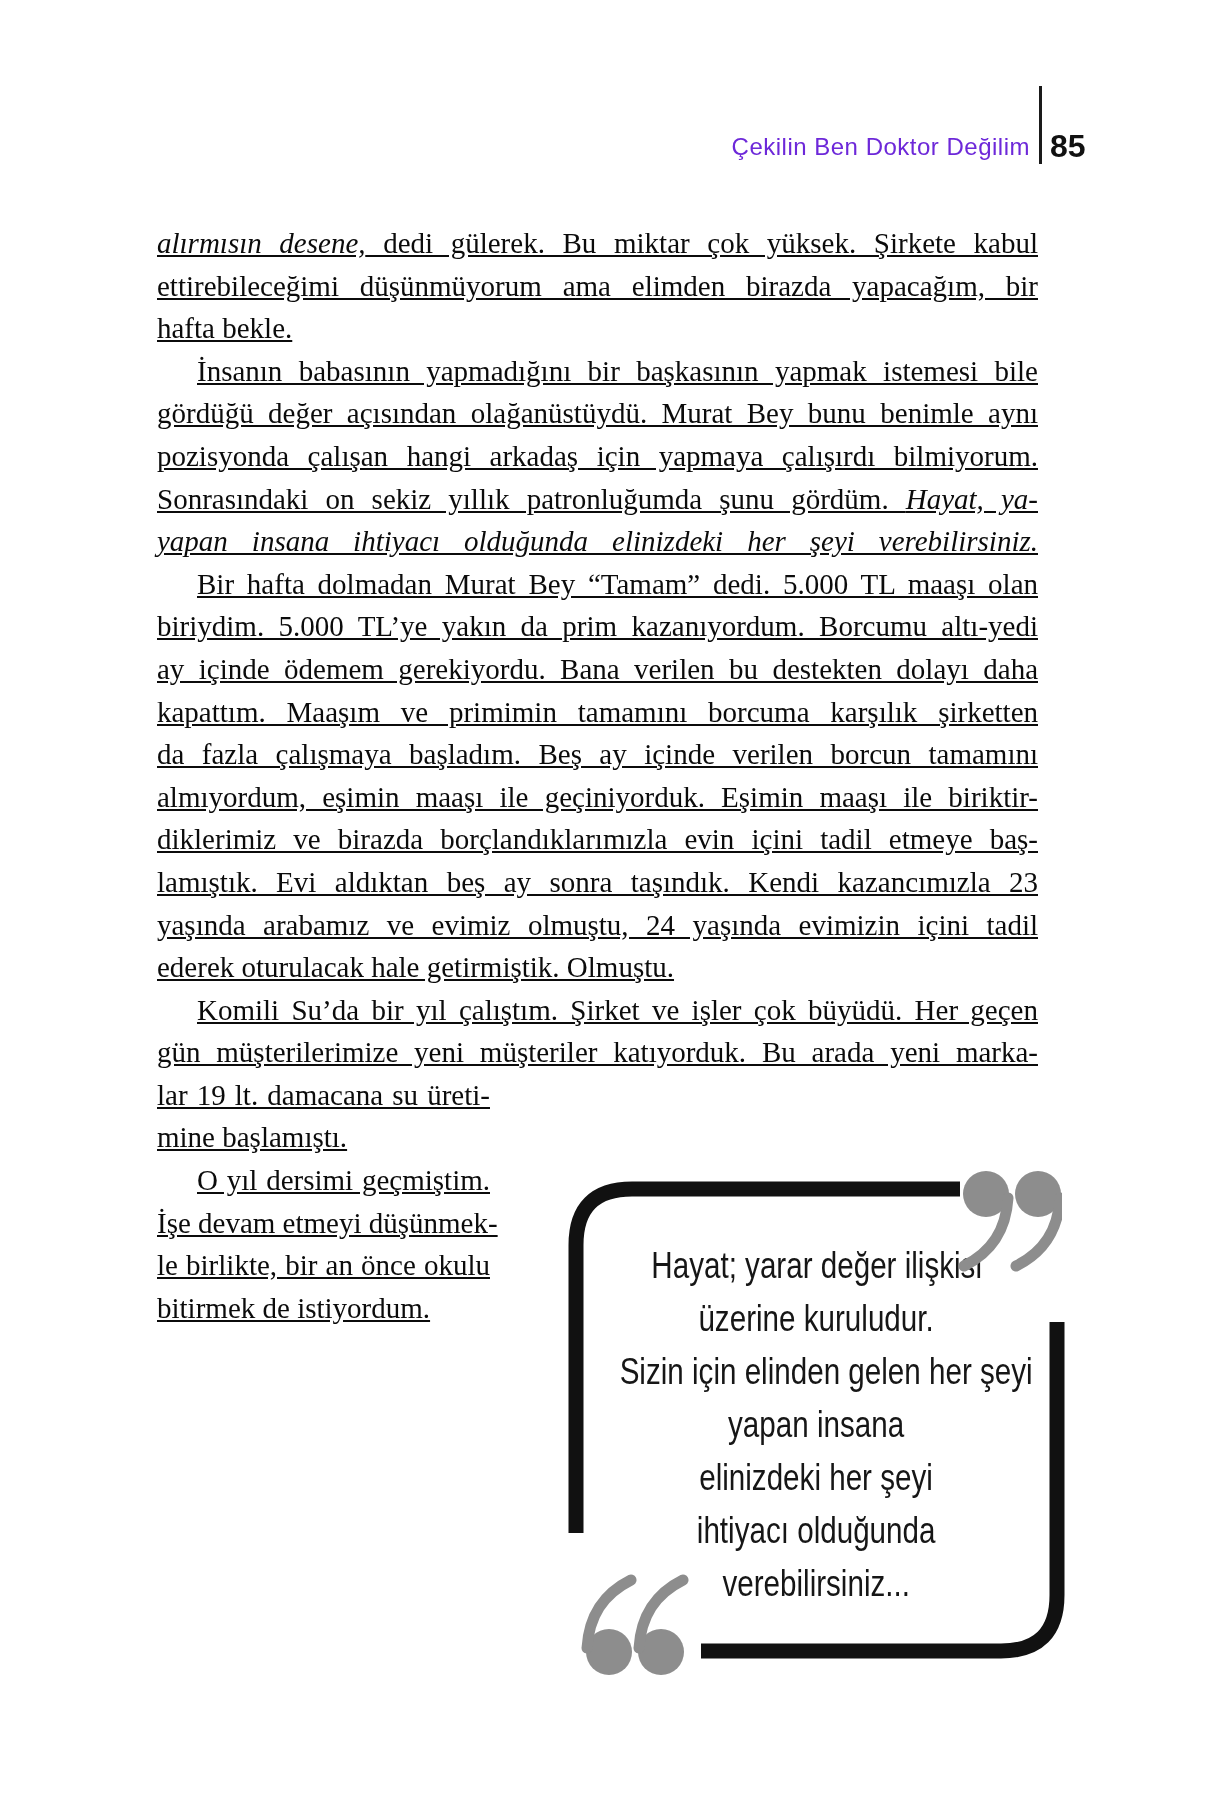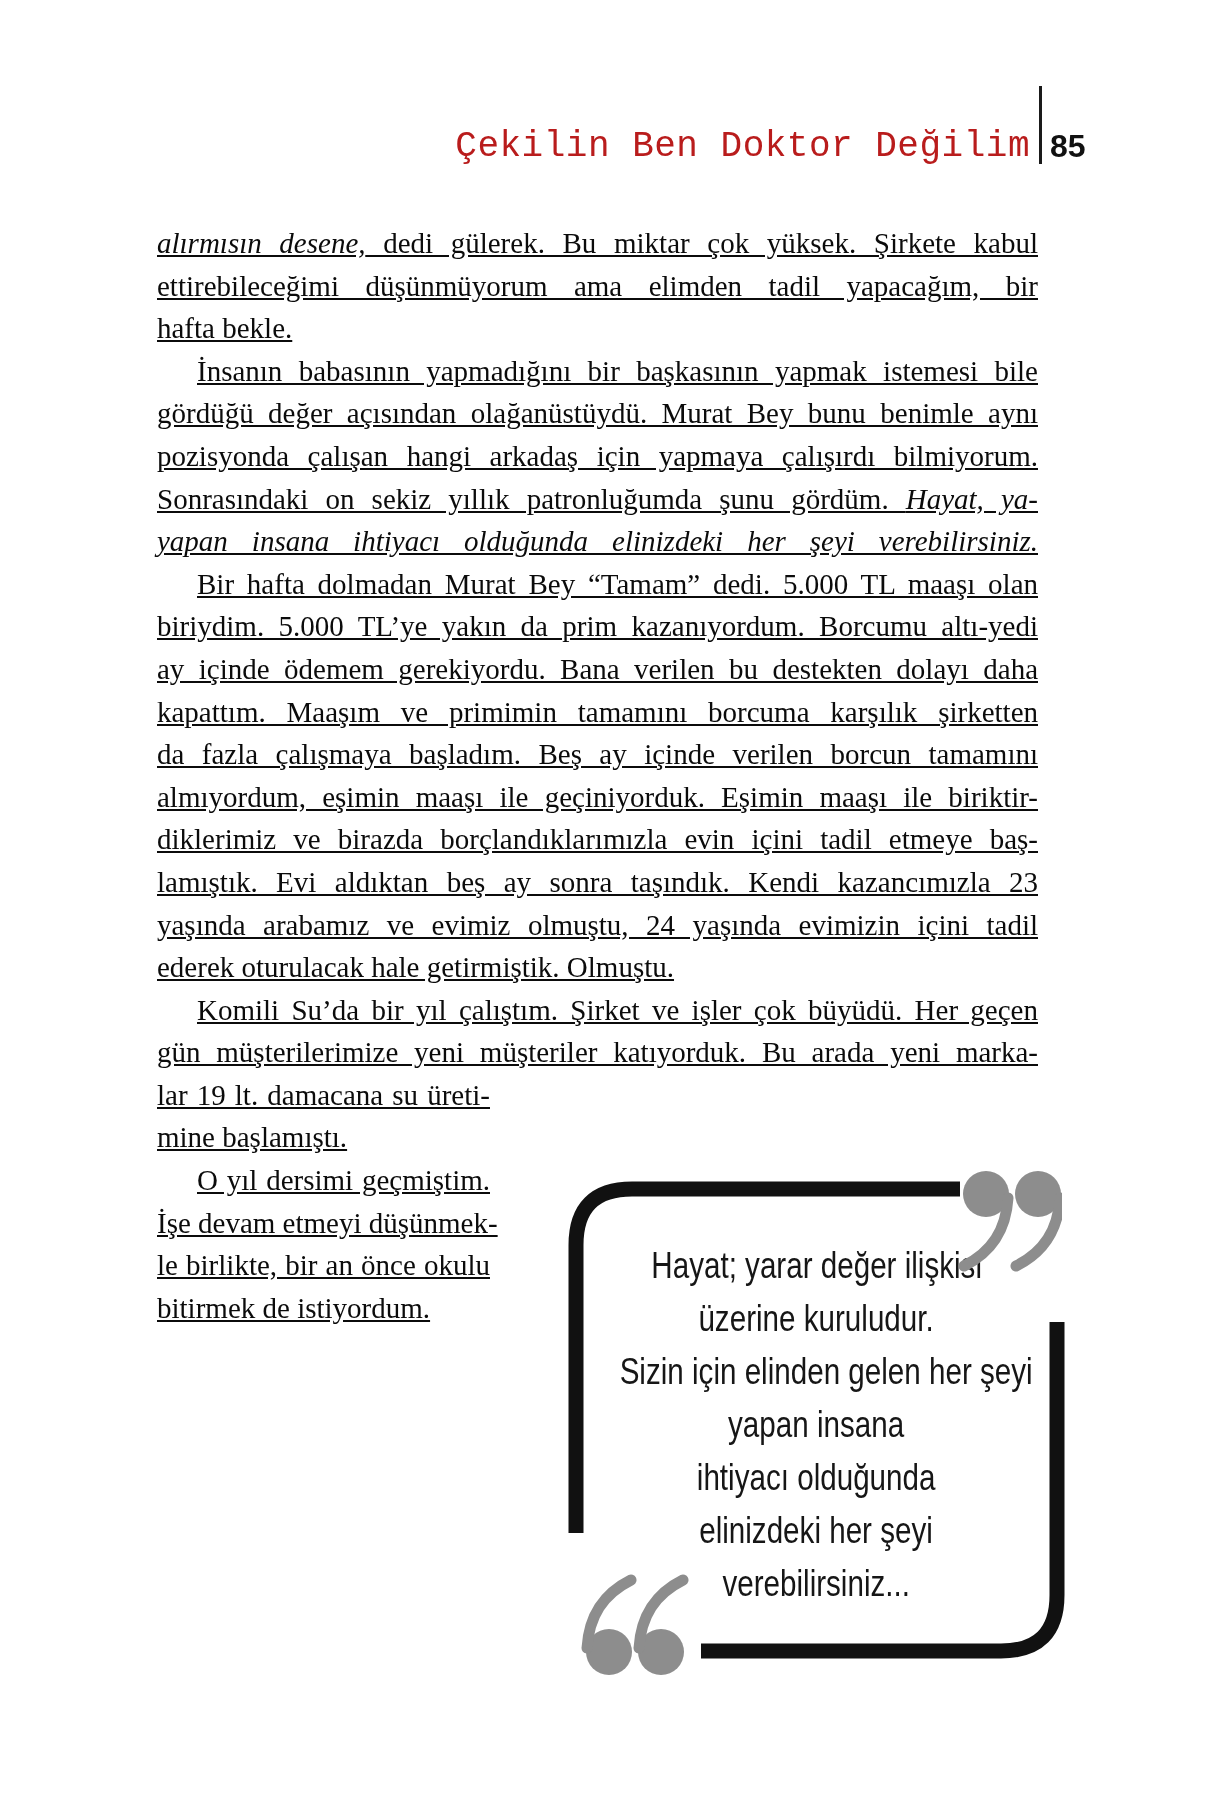--- a/index.html
+++ b/index.html
@@ -9,24 +9,24 @@
     background:#ffffff;
     font-family:"Liberation Serif", serif;
     color:#0b0b0b;
     overflow:hidden;
   }
 
   
   .header-title{
     position:absolute;
     top:130px; right:191px;
-    font-family:Liberation Mono, monospace;
-    font-size:36px; line-height:34px;
+    font-family:Liberation Sans, sans-serif;
+    font-size:24px; line-height:34px;
     letter-spacing:0.5px;
-    color:#b91c1c;
+    color:#6d28d9;
     white-space:nowrap;
   }
   .header-rule{
     position:absolute;
     left:1039px; top:86px;
     width:3px; height:78px;
     background:#1a1a1a;
   }
   .header-page-number{
     position:absolute;
@@ -92,21 +92,21 @@
 <body>
 
 <div class="page">
 
   <div class="header-title">Çekilin Ben Doktor Değilim</div>
   <div class="header-rule"></div>
   <div class="header-page-number">85</div>
 
   <div class="body-text">
       <div class="line"><span class="it">alırmısın desene,</span><span> dedi gülerek. Bu miktar çok yüksek. Şirkete kabul</span></div>
-      <div class="line"><span>ettirebileceğimi düşünmüyorum ama elimden tadil yapacağım, bir</span></div>
+      <div class="line"><span>ettirebileceğimi düşünmüyorum ama elimden birazda yapacağım, bir</span></div>
       <div class="line end"><span>hafta bekle.</span></div>
       <div class="line indent"><span>İnsanın babasının yapmadığını bir başkasının yapmak istemesi bile</span></div>
       <div class="line"><span>gördüğü değer açısından olağanüstüydü. Murat Bey bunu benimle aynı</span></div>
       <div class="line"><span>pozisyonda çalışan hangi arkadaş için yapmaya çalışırdı bilmiyorum.</span></div>
       <div class="line"><span>Sonrasındaki on sekiz yıllık patronluğumda şunu gördüm. </span><span class="it">Hayat, ya-</span></div>
       <div class="line"><span class="it">yapan insana ihtiyacı olduğunda elinizdeki her şeyi verebilirsiniz.</span></div>
       <div class="line indent"><span>Bir hafta dolmadan Murat Bey “Tamam” dedi. 5.000 TL maaşı olan</span></div>
       <div class="line"><span>biriydim. 5.000 TL’ye yakın da prim kazanıyordum. Borcumu altı-yedi</span></div>
       <div class="line"><span>ay içinde ödemem gerekiyordu. Bana verilen bu destekten dolayı daha</span></div>
       <div class="line"><span>kapattım. Maaşım ve primimin tamamını borcuma karşılık şirketten</span></div>
@@ -129,22 +129,22 @@
   <div class="quote-box">
     <svg class="quote-frame" width="497" height="478" viewBox="0 0 497 478">
       <path d="M 392 8 L 64 8 Q 8 8 8 64 L 8 352" fill="none" stroke="#111111" stroke-width="15"></path>
       <path d="M 489 141 L 489 414 Q 489 470 433 470 L 133 470" fill="none" stroke="#111111" stroke-width="15"></path>
     </svg>
     <div class="quote-lines">
         <div class="qline"><span>Hayat; yarar değer ilişkisi</span></div>
         <div class="qline"><span>üzerine kuruludur.</span></div>
         <div class="qline"><span>Sizin için elinden gelen her şeyi</span></div>
         <div class="qline"><span>yapan insana</span></div>
+        <div class="qline"><span>elinizdeki her şeyi</span></div>
         <div class="qline"><span>ihtiyacı olduğunda</span></div>
-        <div class="qline"><span>elinizdeki her şeyi</span></div>
         <div class="qline"><span>verebilirsiniz...</span></div>
       </div>
   </div>
 
   <svg class="qmark close" width="104" height="104" viewBox="0 0 104 104">
     <g fill="#8d8d8d" stroke="#8d8d8d">
       <circle cx="28" cy="26" r="23" stroke="none"></circle>
       <path d="M 50 30 C 48 62 34 84 6 98" fill="none" stroke-width="11" stroke-linecap="round"></path>
       <circle cx="80" cy="26" r="23" stroke="none"></circle>
       <path d="M 102 30 C 100 62 86 84 58 98" fill="none" stroke-width="11" stroke-linecap="round"></path>

